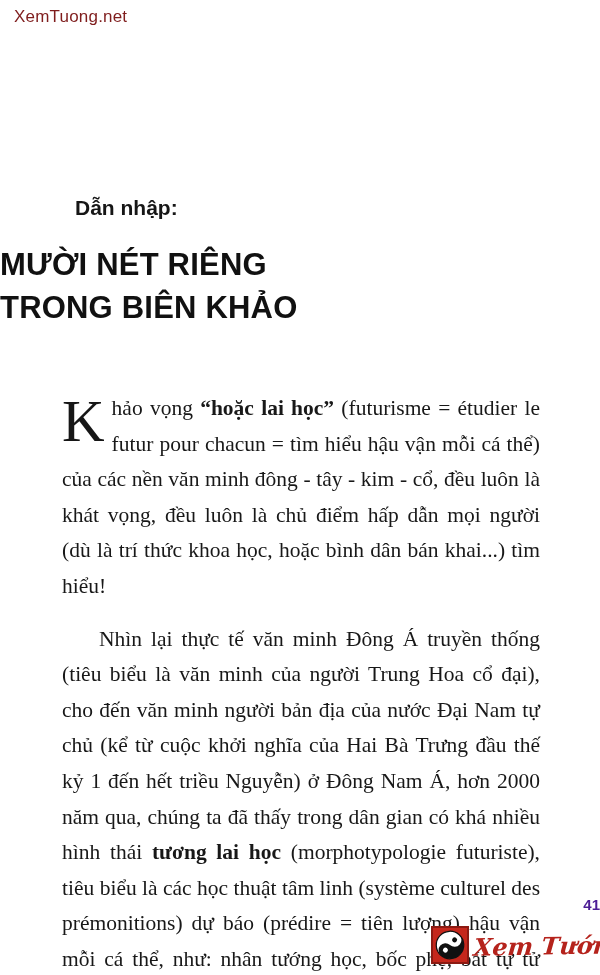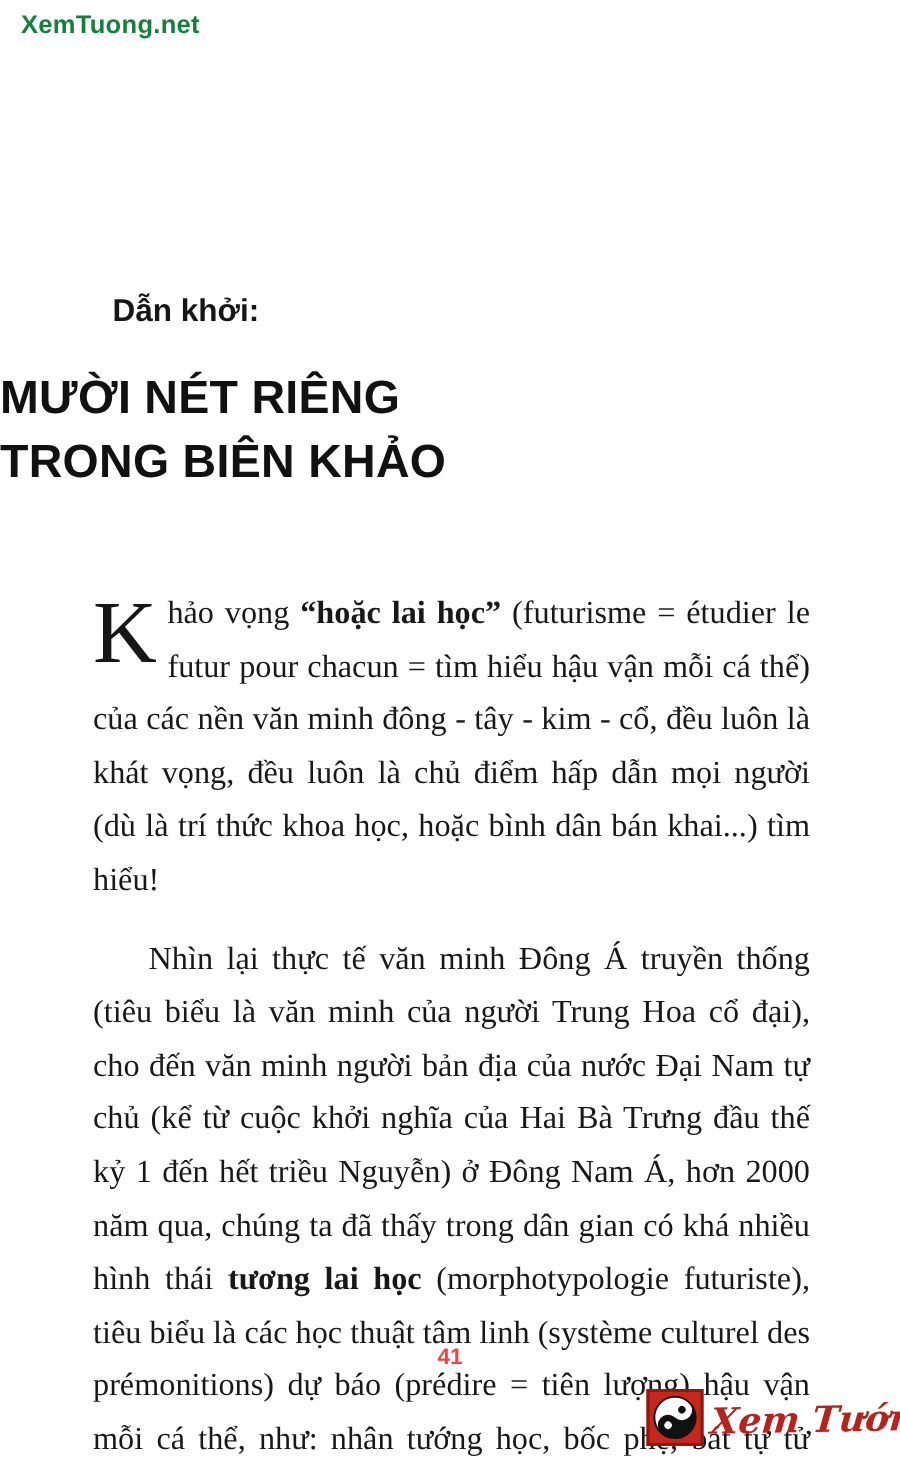--- a/index.html
+++ b/index.html
@@ -5,21 +5,21 @@
   html,body{margin:0;padding:0;background:#ffffff;}
   body{
     width:600px;height:975px;position:relative;overflow:hidden;
     font-family:"Liberation Serif", serif;color:#1c1c1c;
   }
 
   
   .watermark{
     position:absolute;top:7px;left:14px;
     font-family:"Liberation Sans", sans-serif;
-    font-weight:bold;font-size:17px;color:#15803d;
+    font-weight:normal;font-size:17px;color:#7f1d1d;
     letter-spacing:.2px;cursor:pointer;text-decoration:none;
   }
 
   
   .kicker{
     position:absolute;top:196px;left:75px;
     font-family:"Liberation Sans", sans-serif;
     font-weight:bold;font-size:21px;color:#161616;
   }
 
@@ -43,23 +43,23 @@
     float:left;
     font-size:59px;line-height:48px;
     padding:6px 7px 0 0;
     font-family:"Liberation Serif", serif;
     color:#161616;
   }
   .b{font-weight:bold;}
 
   
   .pagenum{
-    position:absolute;top:896px;left:0;width:600px;text-align:center;
+    position:absolute;top:896px;left:0;width:600px;text-align:right;
     font-family:"Liberation Sans", sans-serif;
-    font-weight:bold;font-size:15px;color:#ef4444;
+    font-weight:bold;font-size:15px;color:#4c1d95;
   }
 
   
   .logo{
     position:absolute;top:926px;left:431px;
     display:flex;align-items:center;gap:5px;cursor:pointer;
   }
   .logo-icon{
     width:38px;height:38px;background:#c5271c;
     border:2px solid #8c1a12;box-sizing:border-box;
@@ -72,21 +72,21 @@
     font-size:24px;color:#b5231c;
     transform:skewX(-6deg) rotate(-1deg);
     letter-spacing:0px;white-space:nowrap;
   }
 </style>
 </head>
 <body>
 
 <a class="watermark">XemTuong.net</a>
 
-<div class="kicker">Dẫn khởi:</div>
+<div class="kicker">Dẫn nhập:</div>
 
 <div class="title">
   <div>MƯỜI NÉT RIÊNG</div>
   <div>TRONG BIÊN KHẢO</div>
 </div>
 
 <div class="bodycopy">
   <p class="p1"><span class="dropcap">K</span><span>hảo vọng </span><span class="b">“hoặc lai học”</span><span> (futurisme = étudier le futur pour chacun = tìm hiểu hậu vận mỗi cá thể) của các nền văn minh đông - tây - kim - cổ, đều luôn là khát vọng, đều luôn là chủ điểm hấp dẫn mọi người (dù là trí thức khoa học, hoặc bình dân bán khai...) tìm hiểu!</span></p>
   <p class="p2"><span>Nhìn lại thực tế văn minh Đông Á  truyền thống (tiêu biểu là văn minh của người Trung Hoa cổ đại), cho đến văn minh người bản địa của nước Đại Nam tự chủ (kể từ cuộc khởi nghĩa của Hai Bà Trưng đầu thế kỷ 1 đến hết triều Nguyễn) ở Đông Nam Á, hơn 2000 năm qua, chúng ta đã thấy trong dân gian có khá nhiều hình thái </span><span class="b">tương lai học</span><span> (morphotypologie futuriste), tiêu biểu là các học thuật tâm linh (système culturel des prémonitions) dự báo (prédire = tiên lượng) hậu vận mỗi cá thể, như: nhân tướng học, bốc phệ, bát tự tử bình, kham dư phong thủy... nhưng</span></p>
 </div>

